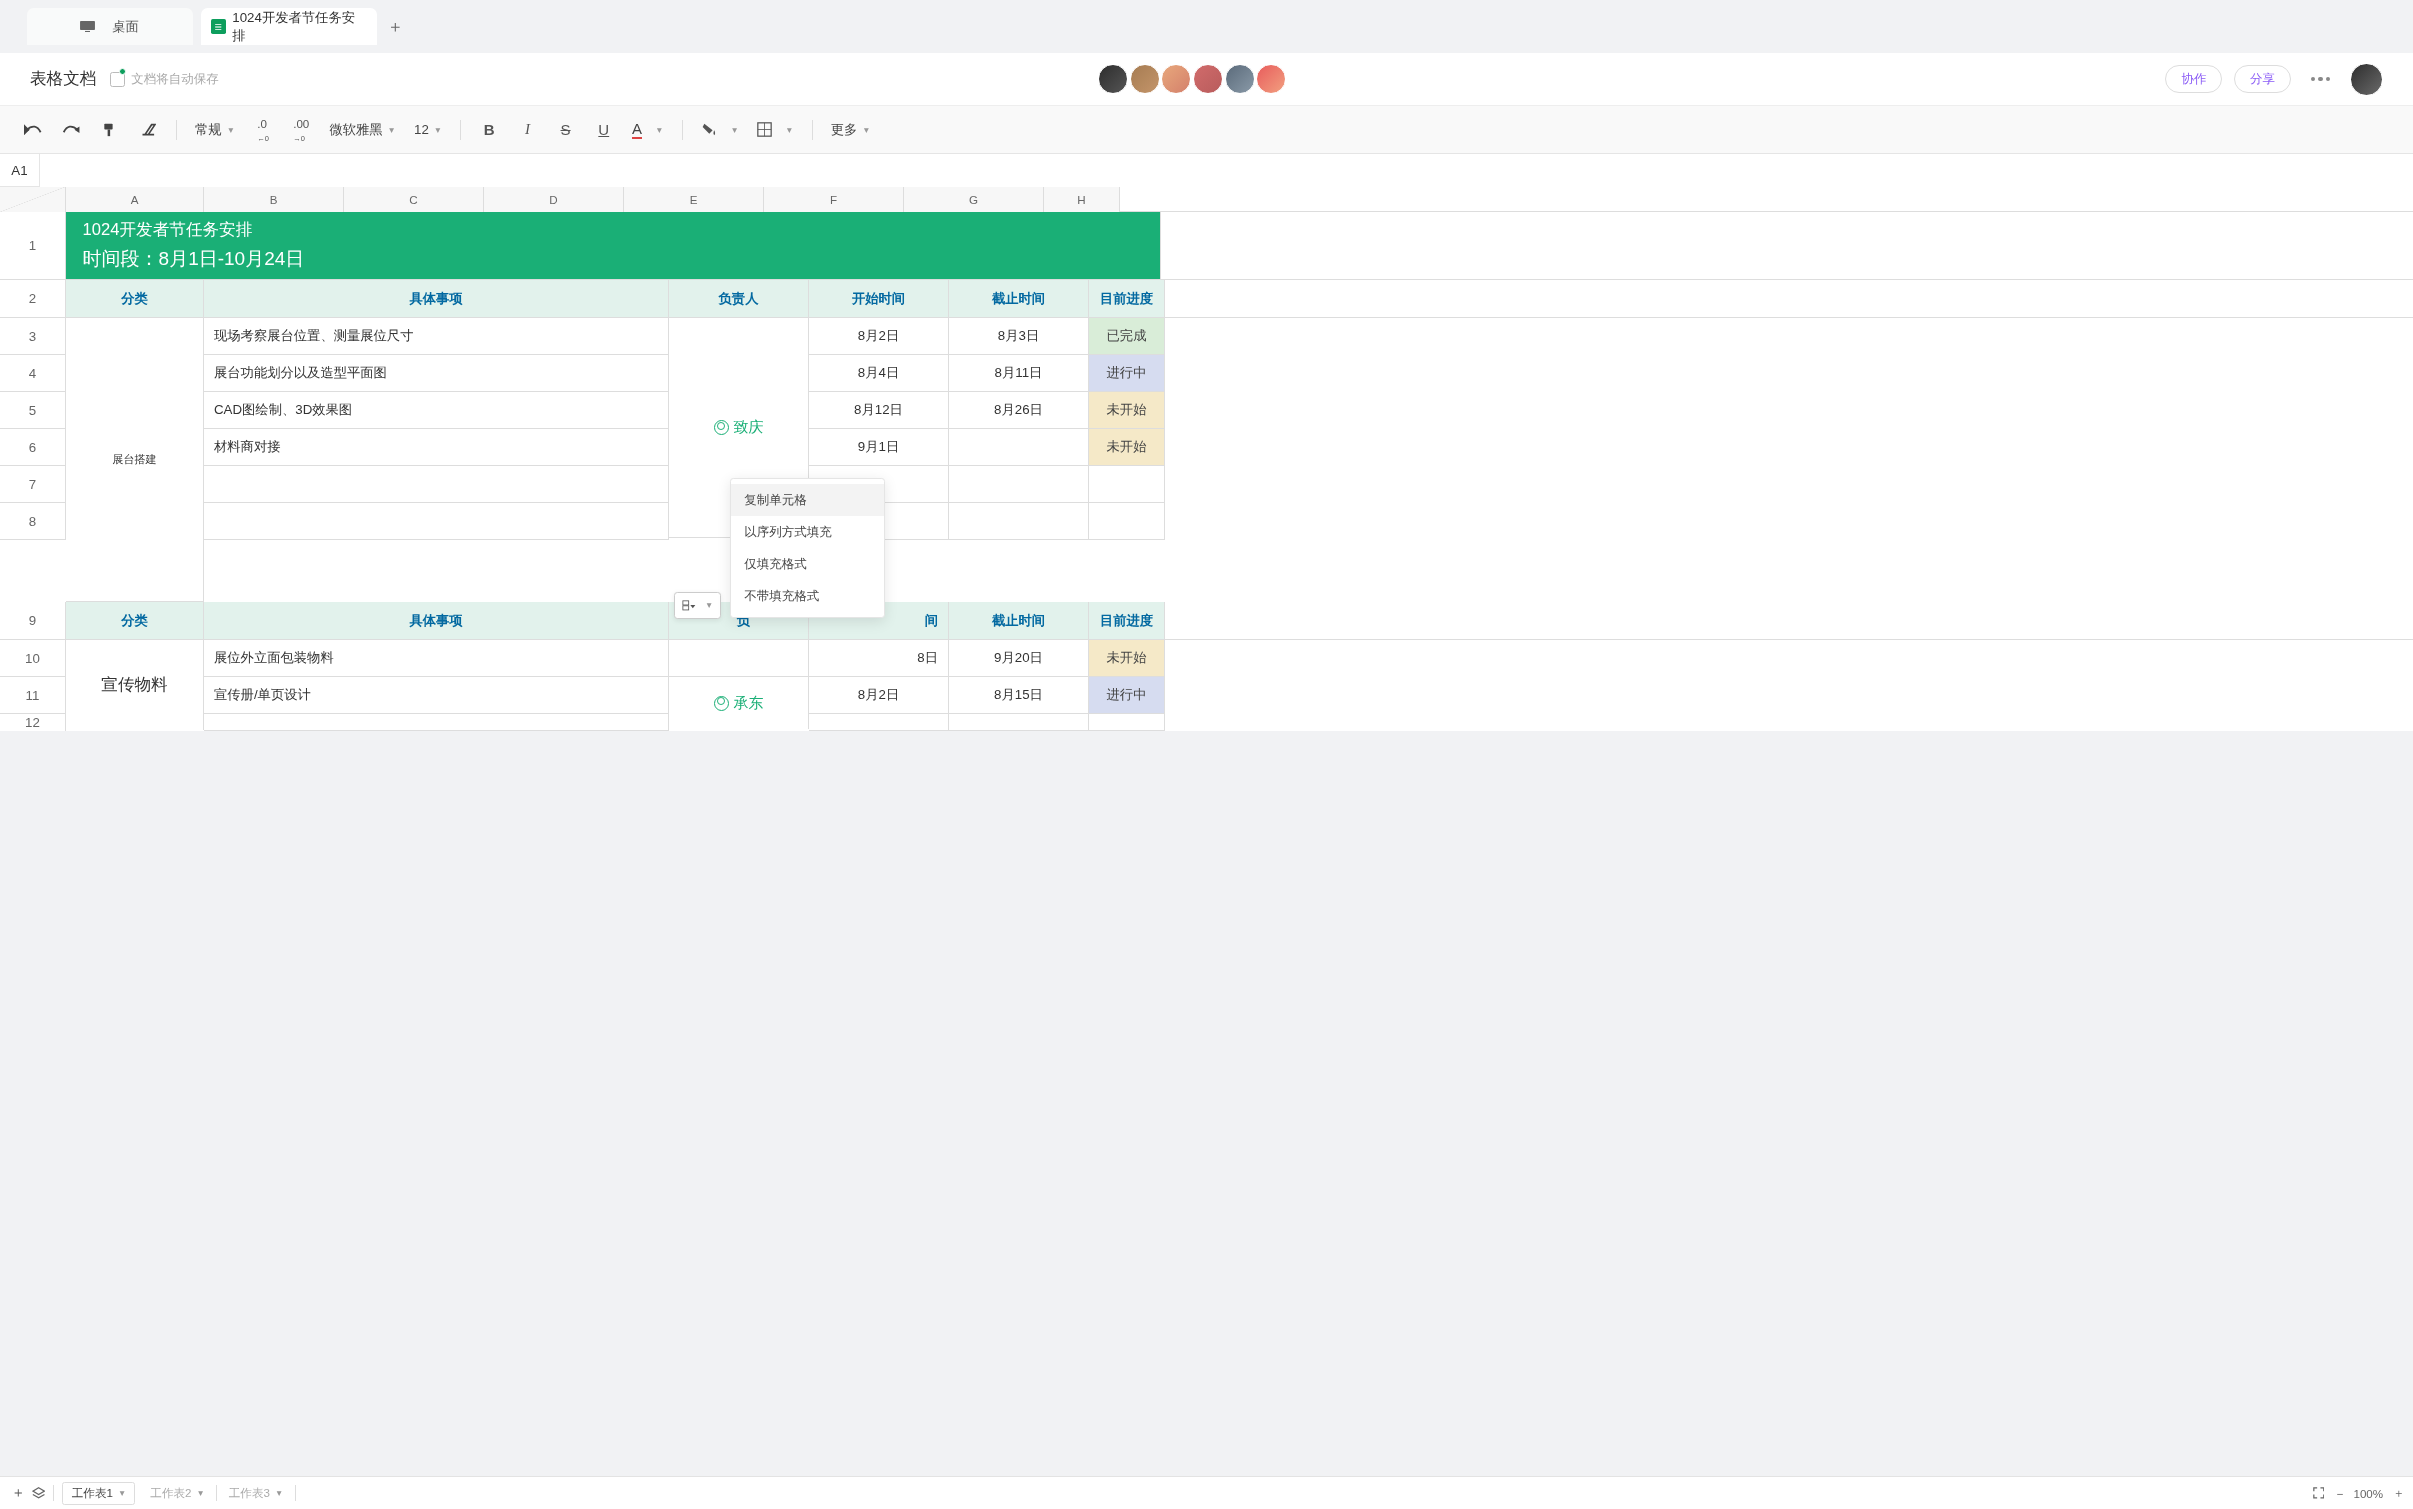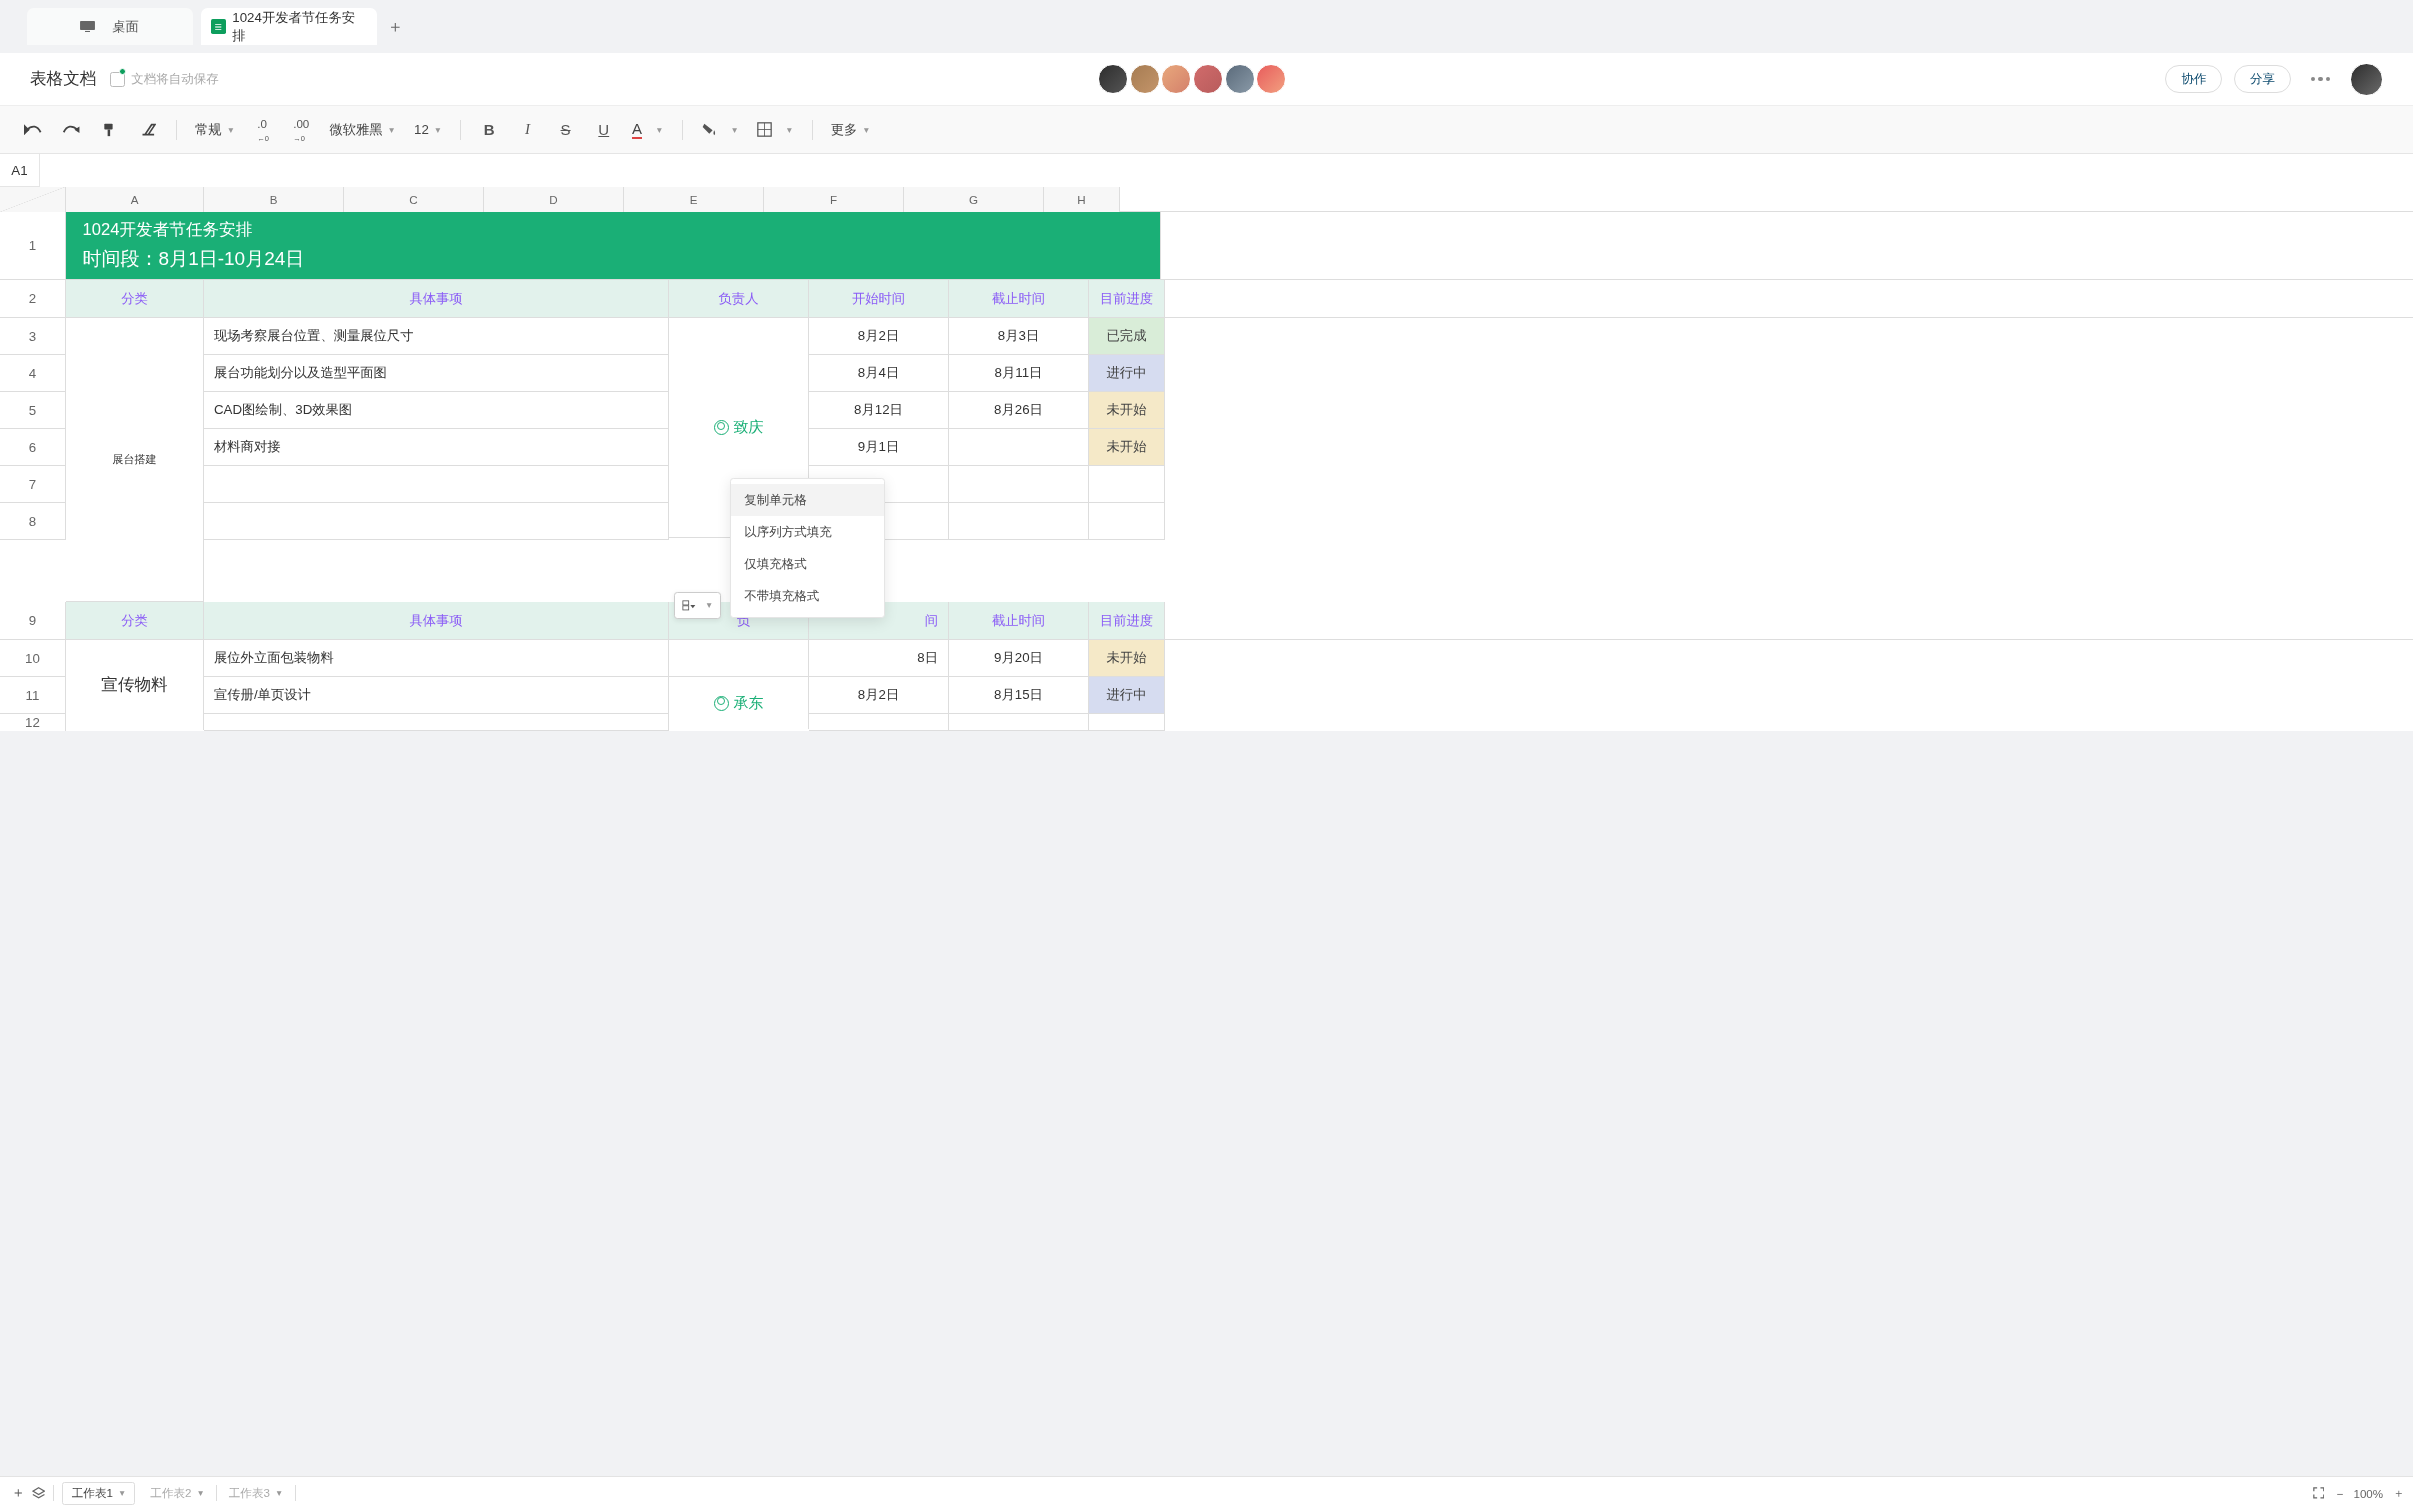--- a/index.html
+++ b/index.html
@@ -20,21 +20,21 @@
   .autosave-icon::after{content:'';position:absolute;top:-4.2px;right:-2.5px;width:5px;height:5px;border-radius:50%;background:#0d9e5d;border:1.7px solid #fff}
   .avatars{margin-left:auto;margin-right:auto;display:flex;gap:1.7px}
   .avatar{width:30px;height:30px;border-radius:50%;background:#ccc;border:1.7px solid #fff}
   .av1{background:linear-gradient(135deg,#2d2d2d,#555)}
   .av2{background:linear-gradient(135deg,#a67c52,#c4956a)}
   .av3{background:linear-gradient(135deg,#e8a87c,#d4806b)}
   .av4{background:linear-gradient(135deg,#d16b6b,#b85c5c)}
   .av5{background:linear-gradient(135deg,#5a6a7a,#8a9aa8)}
   .av6{background:linear-gradient(135deg,#e85c5c,#f2a080)}
   .avBig{background:linear-gradient(135deg,#2d2d2d,#6a6a6a);width:33px;height:33px}
-  .pill{height:28px;padding:0 15px;border:0.8px solid #ddd;border-radius:15px;display:flex;align-items:center;font-size:12.5px;background:#fff;color:#0c4a6e}
+  .pill{height:28px;padding:0 15px;border:0.8px solid #ddd;border-radius:15px;display:flex;align-items:center;font-size:12.5px;background:#fff;color:#8b5cf6}
   .right-actions{display:flex;align-items:center;gap:11.6px}
   .more-dots{display:flex;gap:3.3px;padding:0 8.3px}
   .more-dots span{width:4.2px;height:4.2px;border-radius:50%;background:#888}
   
   
   .toolbar{background:#f9f9f9;height:48px;display:flex;align-items:center;padding:0 20px;gap:11.6px;border-bottom:0.8px solid #e5e5e5}
   .tbtn{width:26.6px;height:26.6px;display:flex;align-items:center;justify-content:center;color:#555;font-size:14px}
   .tsep{width:0.8px;height:20px;background:#ddd;margin:0 3.3px}
   .tsel{display:flex;align-items:center;gap:5px;font-size:13.3px;color:#444;padding:0 3.3px}
   .chev{font-size:8.3px;color:#999}
@@ -55,21 +55,21 @@
   
   
   .wA{width:138px}.wB{width:140px}.wC{width:140px}.wD{width:140px}.wE{width:140px}.wF{width:140px}.wG{width:140px}.wH{width:76px}
   .wBCD{width:465px}
   .wAtoH{width:1095px}
   
   .title-merged{background:#1aaf76;color:#fff;flex-direction:column;align-items:flex-start;justify-content:center;padding:10px 16.6px}
   .title-merged .t1{font-size:16.6px;margin-bottom:5px}
   .title-merged .t2{font-size:19px}
   
-  .section-hdr{background:#e2f2ec;color:#8b5cf6;font-weight:400;justify-content:center}
+  .section-hdr{background:#e2f2ec;color:#0369a1;font-weight:700;justify-content:center}
   .center{justify-content:center}
   .owner{color:#1aaf76;justify-content:center;gap:5px}
   .owner-icon{width:15px;height:15px;border:1.7px solid #1aaf76;border-radius:50%;position:relative;display:inline-block}
   .owner-icon::after{content:'';position:absolute;width:5.8px;height:5.8px;border:1.7px solid #1aaf76;border-radius:50%;top:0.8px;left:2.5px}
   
   .status-done{background:#d9edd8;justify-content:center;color:#444}
   .status-prog{background:#d6dcf0;justify-content:center;color:#444}
   .status-not{background:#f5e9c8;justify-content:center;color:#444}
   
   

